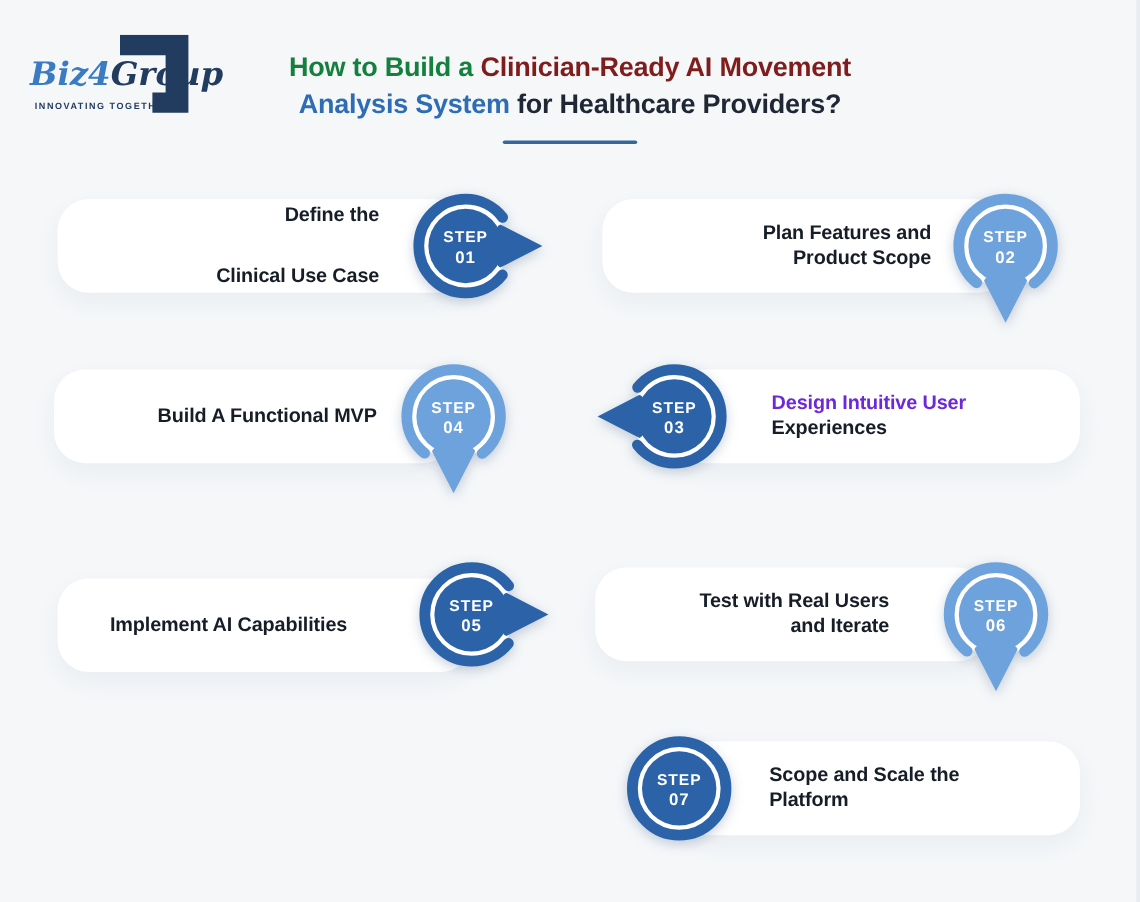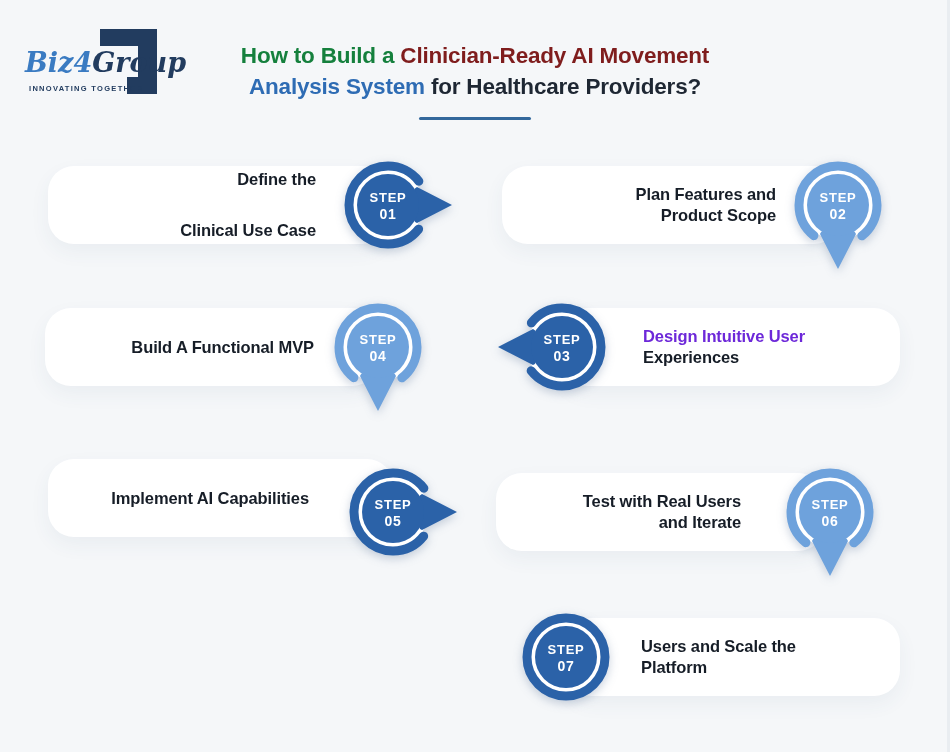--- a/index.html
+++ b/index.html
@@ -133,21 +133,21 @@
       <svg viewBox="0 0 150 150" class="step-badge" style="left: 303px; top: 272px;">
         <circle cx="75" cy="75" r="35.5" fill="#ffffff"></circle>
         <g transform="rotate(90 75 75)">
           <path d="M 74 68 L 100 68 Q 99 59 104 57 L 139 75 L 104 93 Q 99 91 100 82 L 74 82 Z" fill="#6ea2dc"></path>
           <circle cx="75" cy="75" r="39" fill="none" stroke="#6ea2dc" stroke-width="9" stroke-dasharray="193 52" stroke-dashoffset="219" stroke-linecap="round"></circle>
         </g>
         <circle cx="75" cy="75" r="31" fill="#6ea2dc"></circle>
         <text x="75" y="72" text-anchor="middle" fill="#ffffff" font-size="13" font-weight="600" letter-spacing="0.8">STEP</text>
         <text x="75" y="89" text-anchor="middle" fill="#ffffff" font-size="14" font-weight="600" letter-spacing="0.8">04</text>
       </svg>
-      <div class="step-card" style="left: 48px; top: 459px; width: 345px; height: 78px; padding-left: 24px; padding-right: 84px; align-items: flex-end;">
+      <div class="step-card" style="left: 48px; top: 482px; width: 345px; height: 78px; padding-left: 24px; padding-right: 84px; align-items: center;">
         <div class="line" style="color: rgb(22, 29, 39);">Implement AI Capabilities</div>
       </div>
       <svg viewBox="0 0 150 150" class="step-badge" style="left: 318px; top: 437px;">
         <circle cx="75" cy="75" r="35.5" fill="#ffffff"></circle>
         <g transform="rotate(0 75 75)">
           <path d="M 74 68 L 100 68 Q 99 59 104 57 L 139 75 L 104 93 Q 99 91 100 82 L 74 82 Z" fill="#2b62a8"></path>
           <circle cx="75" cy="75" r="39" fill="none" stroke="#2b62a8" stroke-width="9" stroke-dasharray="193 52" stroke-dashoffset="219" stroke-linecap="round"></circle>
         </g>
         <circle cx="75" cy="75" r="31" fill="#2b62a8"></circle>
         <text x="75" y="72" text-anchor="middle" fill="#ffffff" font-size="13" font-weight="600" letter-spacing="0.8">STEP</text>
@@ -161,21 +161,21 @@
         <circle cx="75" cy="75" r="35.5" fill="#ffffff"></circle>
         <g transform="rotate(90 75 75)">
           <path d="M 74 68 L 100 68 Q 99 59 104 57 L 139 75 L 104 93 Q 99 91 100 82 L 74 82 Z" fill="#6ea2dc"></path>
           <circle cx="75" cy="75" r="39" fill="none" stroke="#6ea2dc" stroke-width="9" stroke-dasharray="193 52" stroke-dashoffset="219" stroke-linecap="round"></circle>
         </g>
         <circle cx="75" cy="75" r="31" fill="#6ea2dc"></circle>
         <text x="75" y="72" text-anchor="middle" fill="#ffffff" font-size="13" font-weight="600" letter-spacing="0.8">STEP</text>
         <text x="75" y="89" text-anchor="middle" fill="#ffffff" font-size="14" font-weight="600" letter-spacing="0.8">06</text>
       </svg>
       <div class="step-card" style="left: 566px; top: 618px; width: 334px; height: 78px; padding-left: 75px; padding-right: 24px; align-items: flex-start;">
-        <div class="line" style="color: rgb(22, 29, 39);">Users and Scale the</div>
+        <div class="line" style="color: rgb(22, 29, 39);">Scope and Scale the</div>
         <div class="line" style="color: rgb(22, 29, 39);">Platform</div>
       </div>
       <svg viewBox="0 0 150 150" class="step-badge" style="left: 491px; top: 582px;">
         <circle cx="75" cy="75" r="35.5" fill="#ffffff"></circle>
         <g>
           <circle cx="75" cy="75" r="39" fill="none" stroke="#2b62a8" stroke-width="9"></circle>
         </g>
         <circle cx="75" cy="75" r="31" fill="#2b62a8"></circle>
         <text x="75" y="72" text-anchor="middle" fill="#ffffff" font-size="13" font-weight="600" letter-spacing="0.8">STEP</text>
         <text x="75" y="89" text-anchor="middle" fill="#ffffff" font-size="14" font-weight="600" letter-spacing="0.8">07</text>

